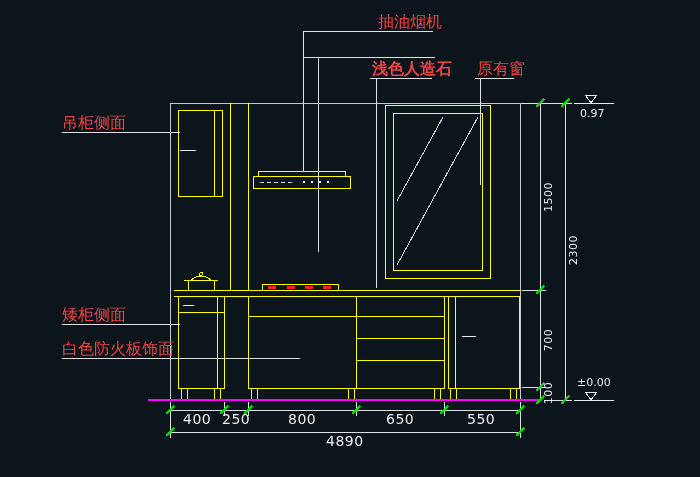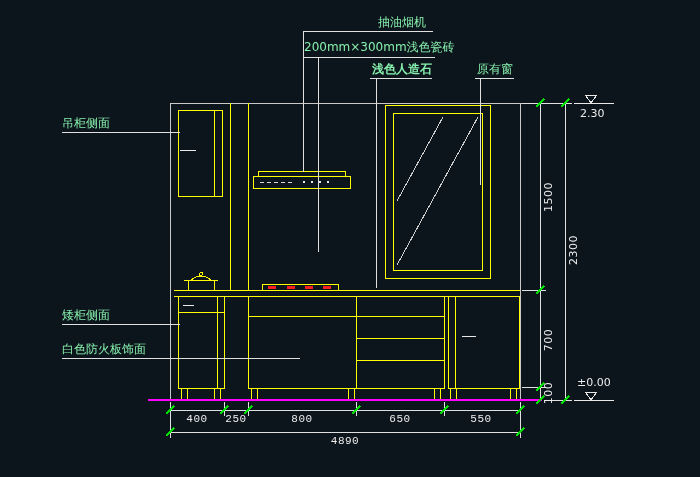--- a/index.html
+++ b/index.html
@@ -3,26 +3,26 @@
 <meta charset="utf-8">
 <style>
   html,body { margin:0; padding:0; background:#222; }
   .canvas {
     position:relative; width:700px; height:477px;
     background:#0c141c; overflow:hidden;
     font-family:"DejaVu Sans", sans-serif;
   }
   .canvas svg { position:absolute; left:0; top:0; }
   .lbl {
-    position:absolute; color:#86efac; font-size:12px;
+    position:absolute; color:#ef4444; font-size:16px;
     white-space:nowrap; line-height:14px;
   }
   .dim {
-    position:absolute; color:#ececec; font-size:11px;
-    text-align:center; line-height:12px; letter-spacing:.5px;font-family:Liberation Mono, monospace;
+    position:absolute; color:#ececec; font-size:14px;
+    line-height:12px; letter-spacing:.5px;
   }
   .dim-v {
     position:absolute; color:#ececec; font-size:11px; line-height:12px;
     white-space:nowrap; transform:translate(-50%,-50%) rotate(-90deg);
     letter-spacing:.5px;
   }
   .lvl {
     position:absolute; color:#ececec; font-size:11px; white-space:nowrap;
   }
 </style>
@@ -175,35 +175,34 @@
       <line x1="574" y1="103" x2="614" y2="103"></line>
       <polygon points="585,95 597,95 591,103"></polygon>
     </g>
     <g stroke="#e8e8e8" stroke-width="1" fill="none">
       <line x1="574" y1="400" x2="614" y2="400"></line>
       <polygon points="585,392 597,392 591,400"></polygon>
     </g>
   </svg>
 
   <div class="lbl" style="left:378px; top:15px;">抽油烟机</div>
-  <div class="lbl" style="left:304px; top:40px;">200mm×300mm浅色瓷砖</div>
   <div class="lbl" style="left:372px; top:62px;font-weight:bold;">浅色人造石</div>
   <div class="lbl" style="left:477px; top:62px;">原有窗</div>
   <div class="lbl" style="left:62px;  top:116px;">吊柜侧面</div>
   <div class="lbl" style="left:62px;  top:308px;">矮柜侧面</div>
   <div class="lbl" style="left:62px;  top:342px;">白色防火板饰面</div>
 
   <div class="dim" style="left:183px; top:413px; width:28px;">400</div>
   <div class="dim" style="left:222px; top:413px; width:28px;">250</div>
   <div class="dim" style="left:288px; top:413px; width:28px;">800</div>
   <div class="dim" style="left:386px; top:413px; width:28px;">650</div>
   <div class="dim" style="left:467px; top:413px; width:28px;">550</div>
   <div class="dim" style="left:326px; top:435px; width:38px;">4890</div>
 
   <div class="dim-v" style="left:549px; top:197px;">1500</div>
   <div class="dim-v" style="left:549px; top:340px;">700</div>
   <div class="dim-v" style="left:549px; top:393px;">100</div>
   <div class="dim-v" style="left:574px; top:250px;">2300</div>
 
-  <div class="lvl" style="left:580px; top:107px;">2.30</div>
+  <div class="lvl" style="left:580px; top:107px;">0.97</div>
   <div class="lvl" style="left:577px; top:376px;">±0.00</div>
 
 </div>
 
 </body></html>

